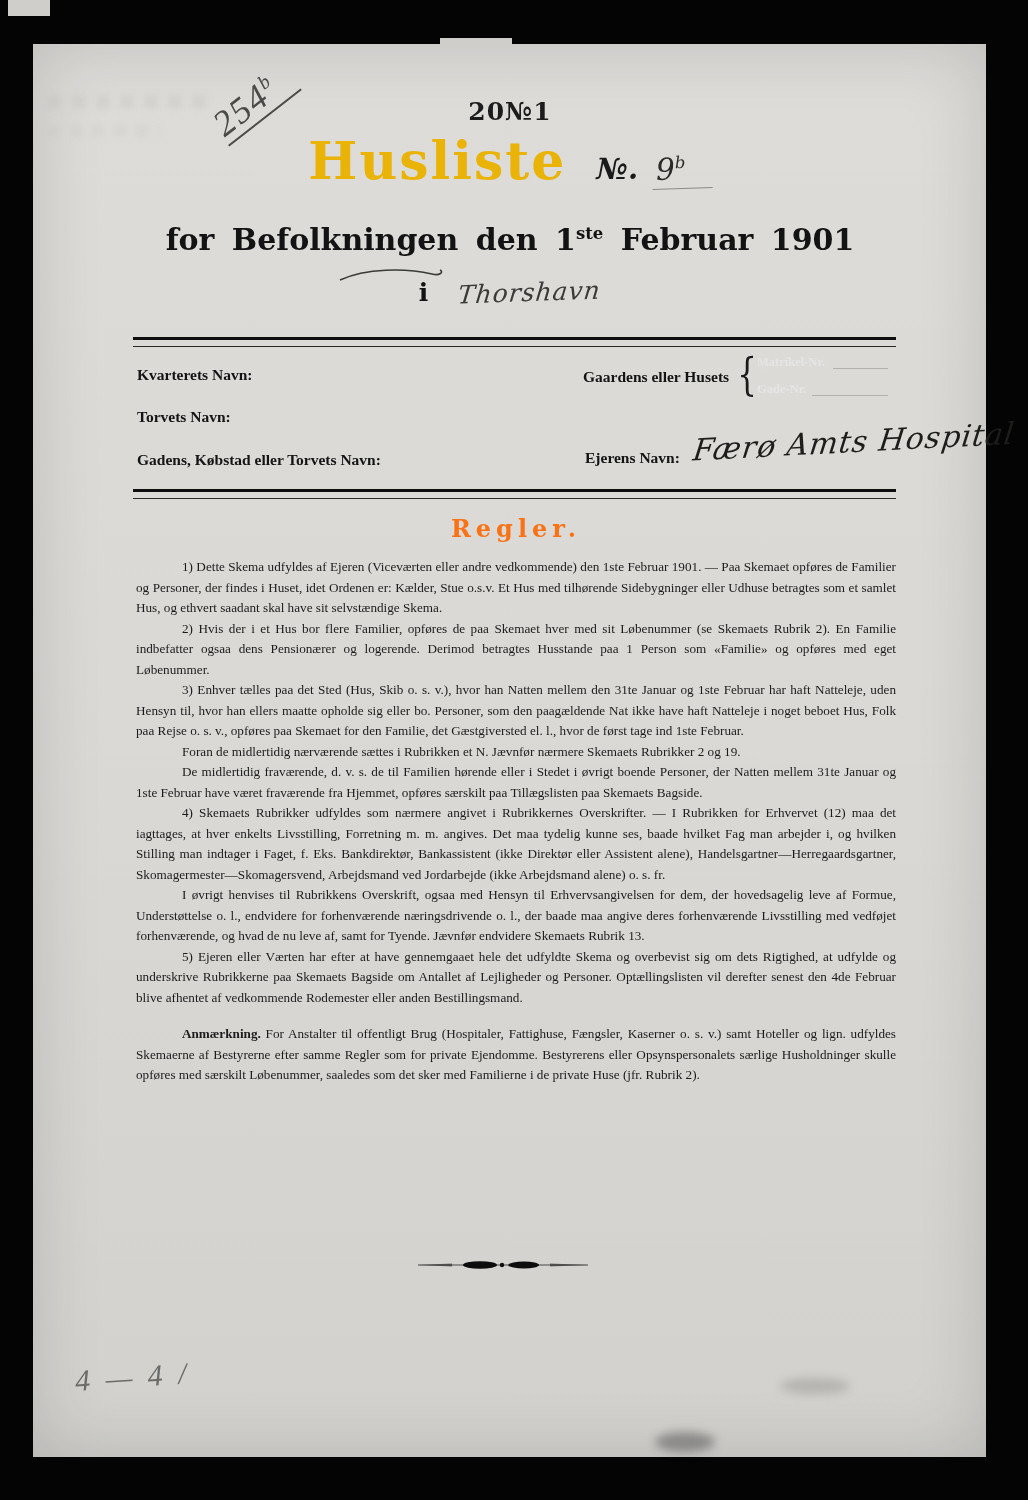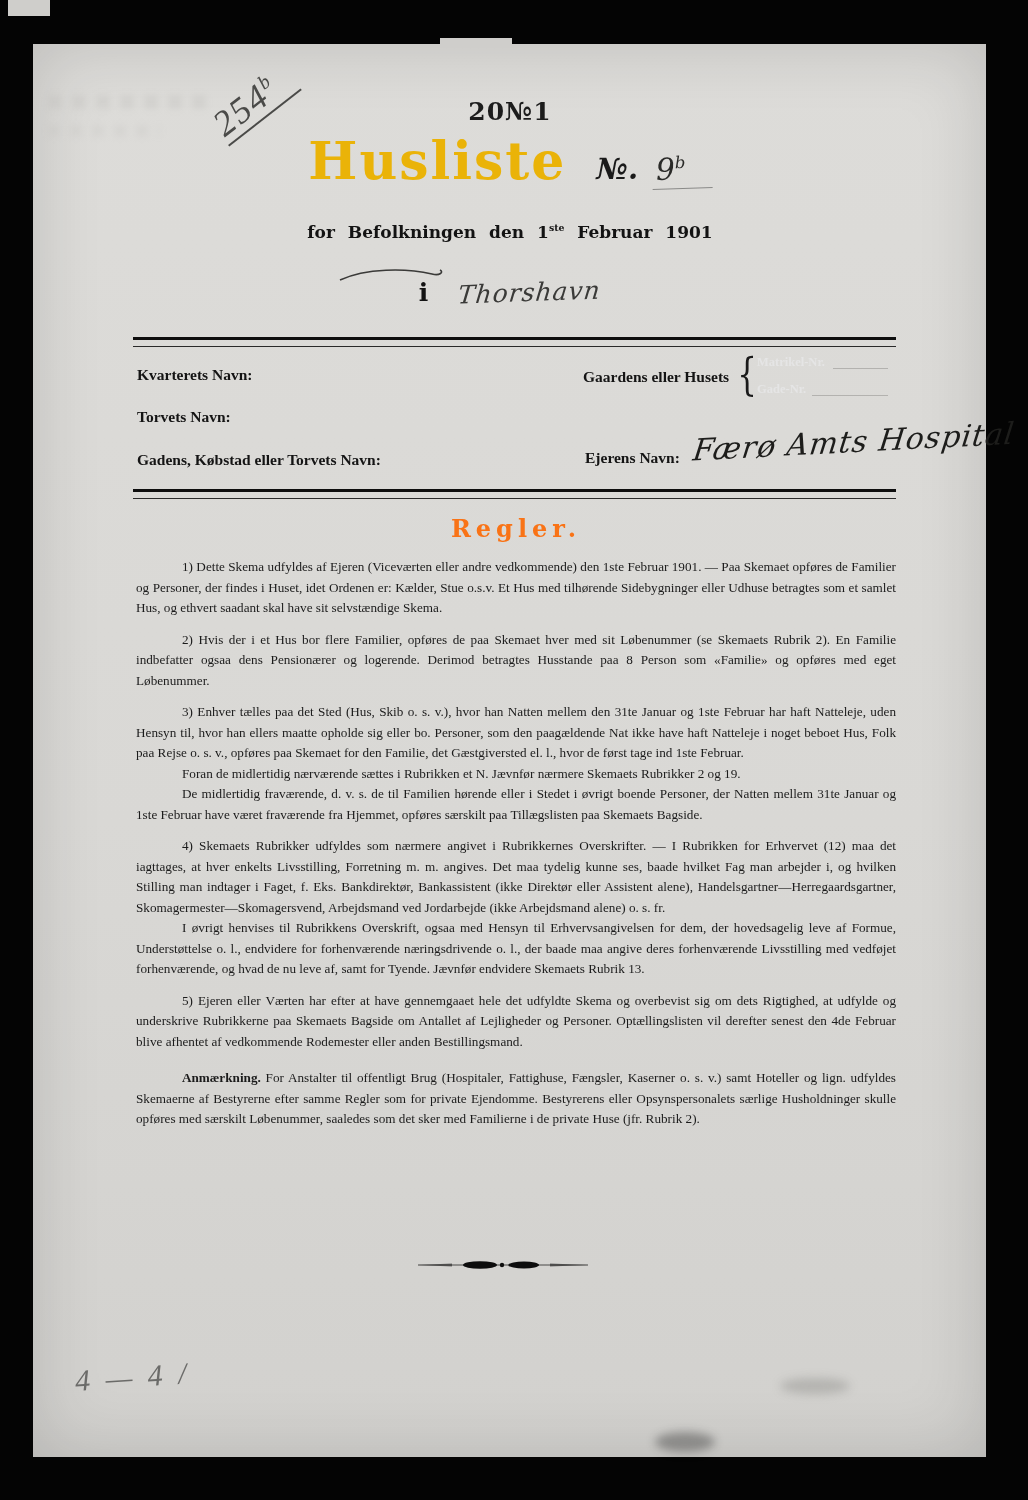--- a/index.html
+++ b/index.html
@@ -14,21 +14,21 @@
          font-family:"DejaVu Serif",serif;font-weight:bold;font-size:25px;letter-spacing:1px;color:#1c1c1c;}
   .title-row{position:absolute;left:120px;top:130px;width:780px;display:flex;
          justify-content:center;align-items:baseline;}
   .title-main{font-family:"DejaVu Serif",serif;font-weight:bold;font-size:52px;letter-spacing:2px;color:#eab308;}
   .title-no{font-family:"DejaVu Serif",serif;font-style:italic;font-weight:bold;font-size:29px;margin-left:30px;color:#1a1a1a;}
   .hw{font-family:"DejaVu Serif",serif;font-style:italic;color:#2a2a28;}
   .title-num{font-size:30px;margin-left:14px;border-bottom:1.5px solid #8a8a88;padding:0 26px 2px 4px;
          transform:rotate(-2deg);}
   .sup{font-size:0.55em;vertical-align:super;}
   .subtitle{position:absolute;left:120px;top:222px;width:780px;text-align:center;
-         font-family:"DejaVu Serif",serif;font-weight:bold;font-size:17px;word-spacing:7px;color:#131313;}
+         font-family:"DejaVu Serif",serif;font-weight:bold;font-size:30px;word-spacing:7px;color:#131313;}
   .place-line{position:absolute;left:120px;top:278px;width:780px;display:flex;justify-content:center;
          align-items:baseline;gap:30px;}
   .place-i,.place-suffix{font-family:"DejaVu Serif",serif;font-weight:bold;font-size:25px;color:#131313;}
   .place-name{font-size:25px;transform:rotate(-2deg) skewX(-8deg);letter-spacing:1px;color:#3a3a38;}
   .flourish{position:absolute;left:336px;top:266px;}
   
   .double-rule{position:absolute;left:133px;width:763px;height:6px;
          border-top:3px solid #0e0e0e;border-bottom:1.5px solid #2a2a2a;}
   
   .flabel{position:absolute;font-family:"Liberation Serif",serif;font-weight:bold;font-size:15.5px;color:#141414;white-space:nowrap;}
@@ -36,21 +36,21 @@
   .brace{position:absolute;left:733px;top:349px;font-family:"DejaVu Serif",serif;font-size:44px;
          font-weight:400;color:#1a1a1a;transform:scaleX(.7);}
   .dotline{position:absolute;border-bottom:1.2px solid #b3b2af;}
   .signature{position:absolute;left:693px;top:424px;font-size:30px;transform:rotate(-3deg) skewX(-10deg);
          letter-spacing:1px;color:#1d1d1b;white-space:nowrap;}
   
   .rules{position:absolute;left:136px;top:506px;width:760px;}
   .rules-heading{text-align:center;font-family:"DejaVu Serif",serif;font-weight:bold;font-size:24px;
          letter-spacing:5px;margin:8px 0 14px 0;color:#f97316;}
   .rule-p{font-size:13.2px;line-height:20.5px;text-align:justify;text-indent:46px;margin:0;color:#1b1b1b;}
-  .rule-first{margin-top:11px;}
+  .rule-first{}
   .annotation{margin-top:16px;font-size:13.2px;line-height:20.5px;text-align:justify;text-indent:46px;color:#1b1b1b;}
   .annotation b{font-family:"Liberation Serif",serif;margin-top:8px;}
   
   .divider{position:absolute;left:418px;top:1258px;}
   .pencil-note{position:absolute;left:75px;top:1360px;font-size:30px;font-style:italic;color:#6b6b69;
          transform:rotate(-4deg);letter-spacing:4px;}
   .corner-number{position:absolute;left:206px;top:80px;transform:rotate(-38deg);
          font-size:36px;font-style:italic;color:#4a4a48;letter-spacing:2px;}
   .corner-inner{border-bottom:2.5px solid #4a4a48;padding:0 18px 0 2px;}
   .artifact{position:absolute;filter:blur(3px);opacity:.5;}
@@ -108,21 +108,21 @@
 
   <div class="flabel" style="left:585px;top:449px;">Ejerens Navn:</div>
   <div class="hw signature">Færø Amts Hospital</div>
 
   <div class="double-rule" style="top:489px;"></div>
 
   <div class="rules">
     <h2 class="rules-heading">Regler.</h2>
     <div>
         <p class="rule-p rule-first">1) Dette Skema udfyldes af Ejeren (Viceværten eller andre vedkommende) den 1ste Februar 1901. — Paa Skemaet opføres de Familier og Personer, der findes i Huset, idet Ordenen er: Kælder, Stue o.s.v.  Et Hus med tilhørende Sidebygninger eller Udhuse betragtes som et samlet Hus, og ethvert saadant skal have sit selvstændige Skema.</p>
-        <p class="rule-p rule-first">2) Hvis der i et Hus bor flere Familier, opføres de paa Skemaet hver med sit Løbenummer (se Skemaets Rubrik 2).  En Familie indbefatter ogsaa dens Pensionærer og logerende.  Derimod betragtes Husstande paa 8 Person som «Familie» og opføres med eget Løbenummer.</p>
+        <p class="rule-p rule-first">2) Hvis der i et Hus bor flere Familier, opføres de paa Skemaet hver med sit Løbenummer (se Skemaets Rubrik 2).  En Familie indbefatter ogsaa dens Pensionærer og logerende.  Derimod betragtes Husstande paa 1 Person som «Familie» og opføres med eget Løbenummer.</p>
         <p class="rule-p rule-first">3) Enhver tælles paa det Sted (Hus, Skib o. s. v.), hvor han Natten mellem den 31te Januar og 1ste Februar har haft Natteleje, uden Hensyn til, hvor han ellers maatte opholde sig eller bo.  Personer, som den paagældende Nat ikke have haft Natteleje i noget beboet Hus, Folk paa Rejse o. s. v., opføres paa Skemaet for den Familie, det Gæstgiversted el. l., hvor de først tage ind 1ste Februar.</p>
         <p class="rule-p">Foran de midlertidig nærværende sættes i Rubrikken et N.  Jævnfør nærmere Skemaets Rubrikker 2 og 19.</p>
         <p class="rule-p">De midlertidig fraværende, d. v. s. de til Familien hørende eller i Stedet i øvrigt boende Personer, der Natten mellem 31te Januar og 1ste Februar have været fraværende fra Hjemmet, opføres særskilt paa Tillægslisten paa Skemaets Bagside.</p>
         <p class="rule-p rule-first">4) Skemaets Rubrikker udfyldes som nærmere angivet i Rubrikkernes Overskrifter. — I Rubrikken for Erhvervet (12) maa det iagttages, at hver enkelts Livsstilling, Forretning m. m. angives.  Det maa tydelig kunne ses, baade hvilket Fag man arbejder i, og hvilken Stilling man indtager i Faget, f. Eks. Bankdirektør, Bankassistent (ikke Direktør eller Assistent alene), Handelsgartner—Herregaardsgartner, Skomagermester—Skomagersvend, Arbejdsmand ved Jordarbejde (ikke Arbejdsmand alene) o. s. fr.</p>
         <p class="rule-p">I øvrigt henvises til Rubrikkens Overskrift, ogsaa med Hensyn til Erhvervsangivelsen for dem, der hovedsagelig leve af Formue, Understøttelse o. l., endvidere for forhenværende næringsdrivende o. l., der baade maa angive deres forhenværende Livsstilling med vedføjet forhenværende, og hvad de nu leve af, samt for Tyende.  Jævnfør endvidere Skemaets Rubrik 13.</p>
         <p class="rule-p rule-first">5) Ejeren eller Værten har efter at have gennemgaaet hele det udfyldte Skema og overbevist sig om dets Rigtighed, at udfylde og underskrive Rubrikkerne paa Skemaets Bagside om Antallet af Lejligheder og Personer.  Optællingslisten vil derefter senest den 4de Februar blive afhentet af vedkommende Rodemester eller anden Bestillingsmand.</p>
       </div>
     <p class="annotation"><b>Anmærkning.</b><span>  For Anstalter til offentligt Brug (Hospitaler, Fattighuse, Fængsler, Kaserner o. s. v.) samt Hoteller og lign. udfyldes Skemaerne af Bestyrerne efter samme Regler som for private Ejendomme.  Bestyrerens eller Opsynspersonalets særlige Husholdninger skulle opføres med særskilt Løbenummer, saaledes som det sker med Familierne i de private Huse (jfr. Rubrik 2).</span></p>
   </div>
 

